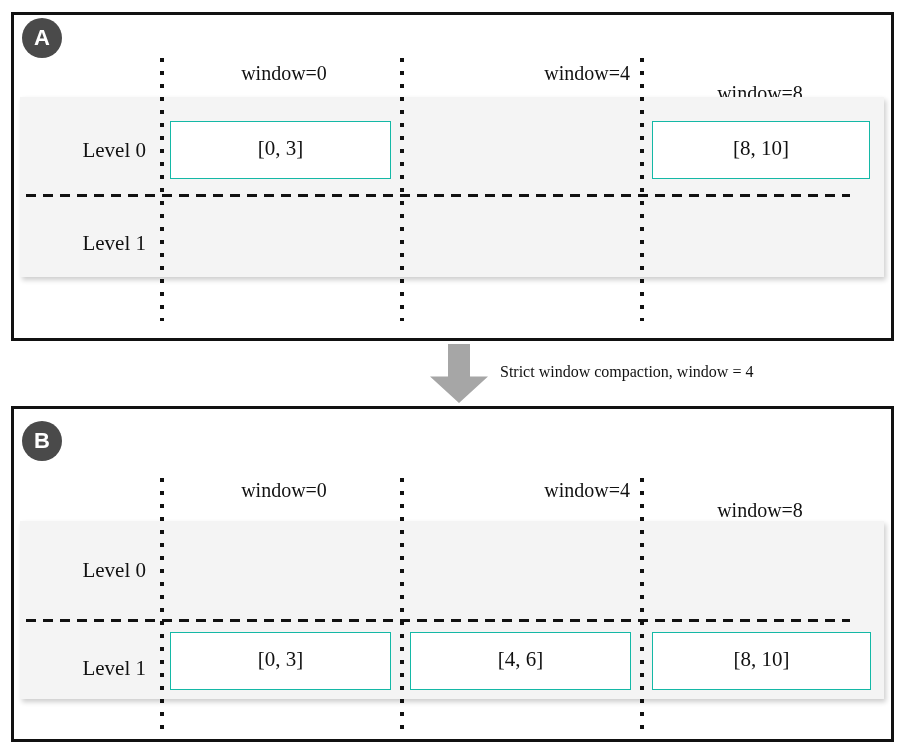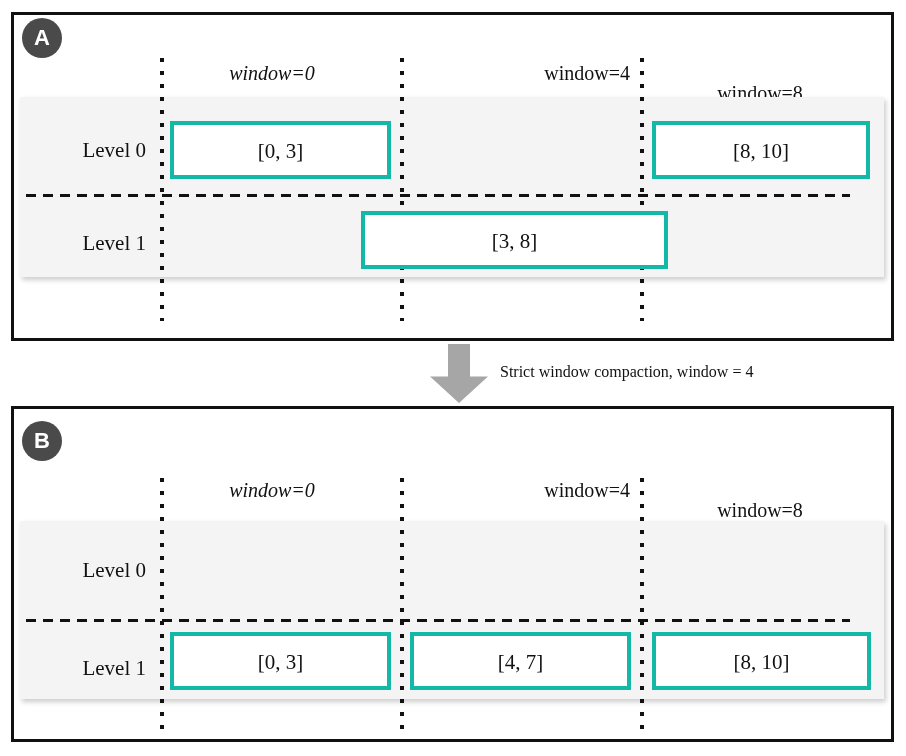--- a/index.html
+++ b/index.html
@@ -23,21 +23,21 @@
   }
   #panel-a .badge { left: 8px; top: 3px; }
   #panel-b .badge { left: 8px; top: 12px; }
 
   .win-header {
     position: absolute; width: 220px; height: 28px; line-height: 28px;
     text-align: center; font-size: 20px;
   }
   #panel-a .win-header { top: 44px; }
   #panel-b .win-header { top: 67px; }
-  .win-header.c0 { left: 148px; font-style: italic; }
+  .win-header.c0 { left: 160px; }
   .win-header.c1 { left: 396px; text-align: right; }
   .win-header.c2 { left: 636px; margin-top: 20px; }
 
   .vdots {
     position: absolute; width: 4px;
     background: repeating-linear-gradient(to bottom, #111111 0px, #111111 4px, transparent 4px, transparent 13px);
   }
   #panel-a .vdots { top: 43px; height: 263px; }
   #panel-b .vdots { top: 69px; height: 259px; }
   .vdots.x0 { left: 146px; }
@@ -62,21 +62,21 @@
     position: absolute; left: 0px; width: 132px; height: 28px; line-height: 28px;
     text-align: right; font-size: 21px;
   }
   #panel-a .level-label.l0 { top: 121px; }
   #panel-a .level-label.l1 { top: 214px; }
   #panel-b .level-label.l0 { top: 147px; }
   #panel-b .level-label.l1 { top: 245px; }
 
   .box {
     position: absolute; height: 58px; box-sizing: border-box;
-    background: #ffffff; border: 4px solid #14b8a6;
+    background: #ffffff; border: 1px solid #14b8a6;
     text-align: center; font-size: 21px; line-height: 52px;
   }
   #panel-a .box.a0 { left: 156px; top: 106px; width: 221px; }
   #panel-a .box.a1 { left: 638px; top: 106px; width: 218px; }
   #panel-a .box.a2 { left: 347px; top: 196px; width: 307px; }
   #panel-b .box.b0 { left: 156px; top: 223px; width: 221px; }
   #panel-b .box.b1 { left: 396px; top: 223px; width: 221px; }
   #panel-b .box.b2 { left: 638px; top: 223px; width: 219px; }
 
   .arrow {
@@ -106,21 +106,20 @@
   <div class="vdots x2"></div>
 
   <div class="level-label l0">Level 0</div>
   <div class="level-label l1">Level 1</div>
 
   <div class="box a0">[0, 3]</div>
   <div class="box a1">[8, 10]</div>
 
   <div class="hdash"></div>
 
-  <div class="box a2">[3, 8]</div>
 </div>
 
 <div class="arrow"></div>
 <div class="caption">Strict window compaction, window = 4</div>
 
 <div class="panel" id="panel-b">
   <div class="badge">B</div>
 
   <div class="win-header c0">window=0</div>
   <div class="win-header c1">window=4</div>
@@ -131,15 +130,15 @@
   <div class="vdots x0"></div>
   <div class="vdots x1"></div>
   <div class="vdots x2"></div>
 
   <div class="level-label l0">Level 0</div>
   <div class="level-label l1">Level 1</div>
 
   <div class="hdash"></div>
 
   <div class="box b0">[0, 3]</div>
-  <div class="box b1">[4, 7]</div>
+  <div class="box b1">[4, 6]</div>
   <div class="box b2">[8, 10]</div>
 </div>
 
 </body></html>

